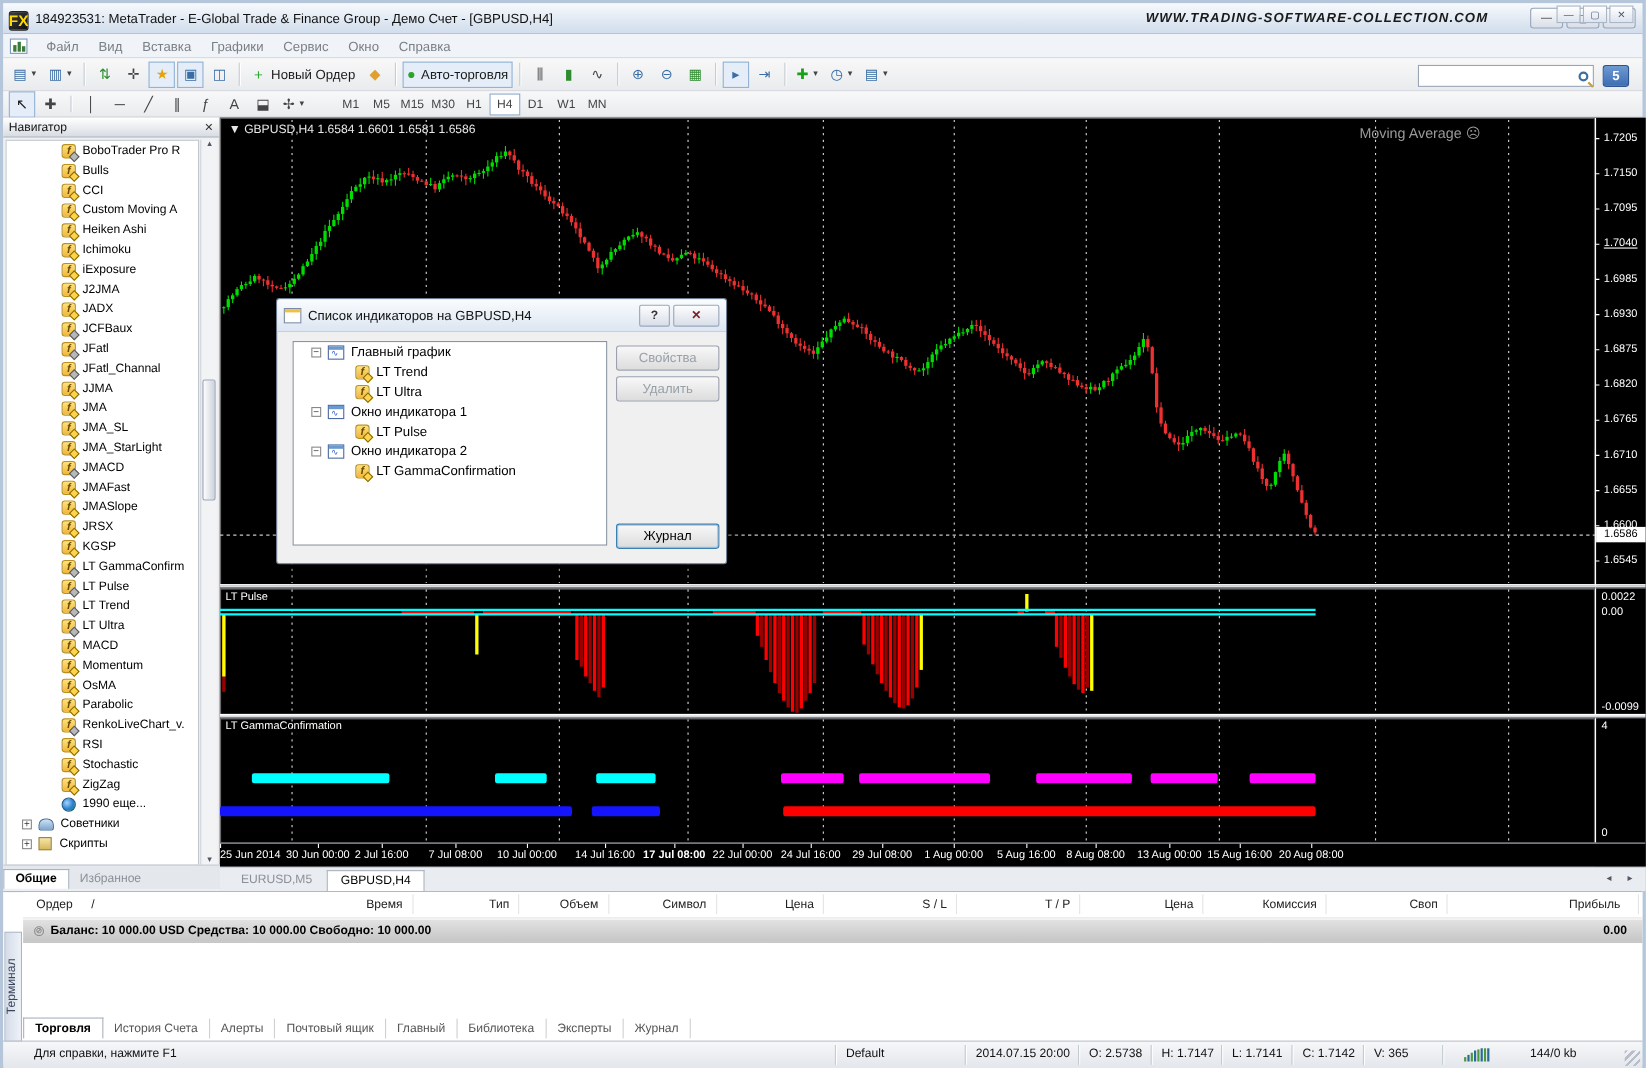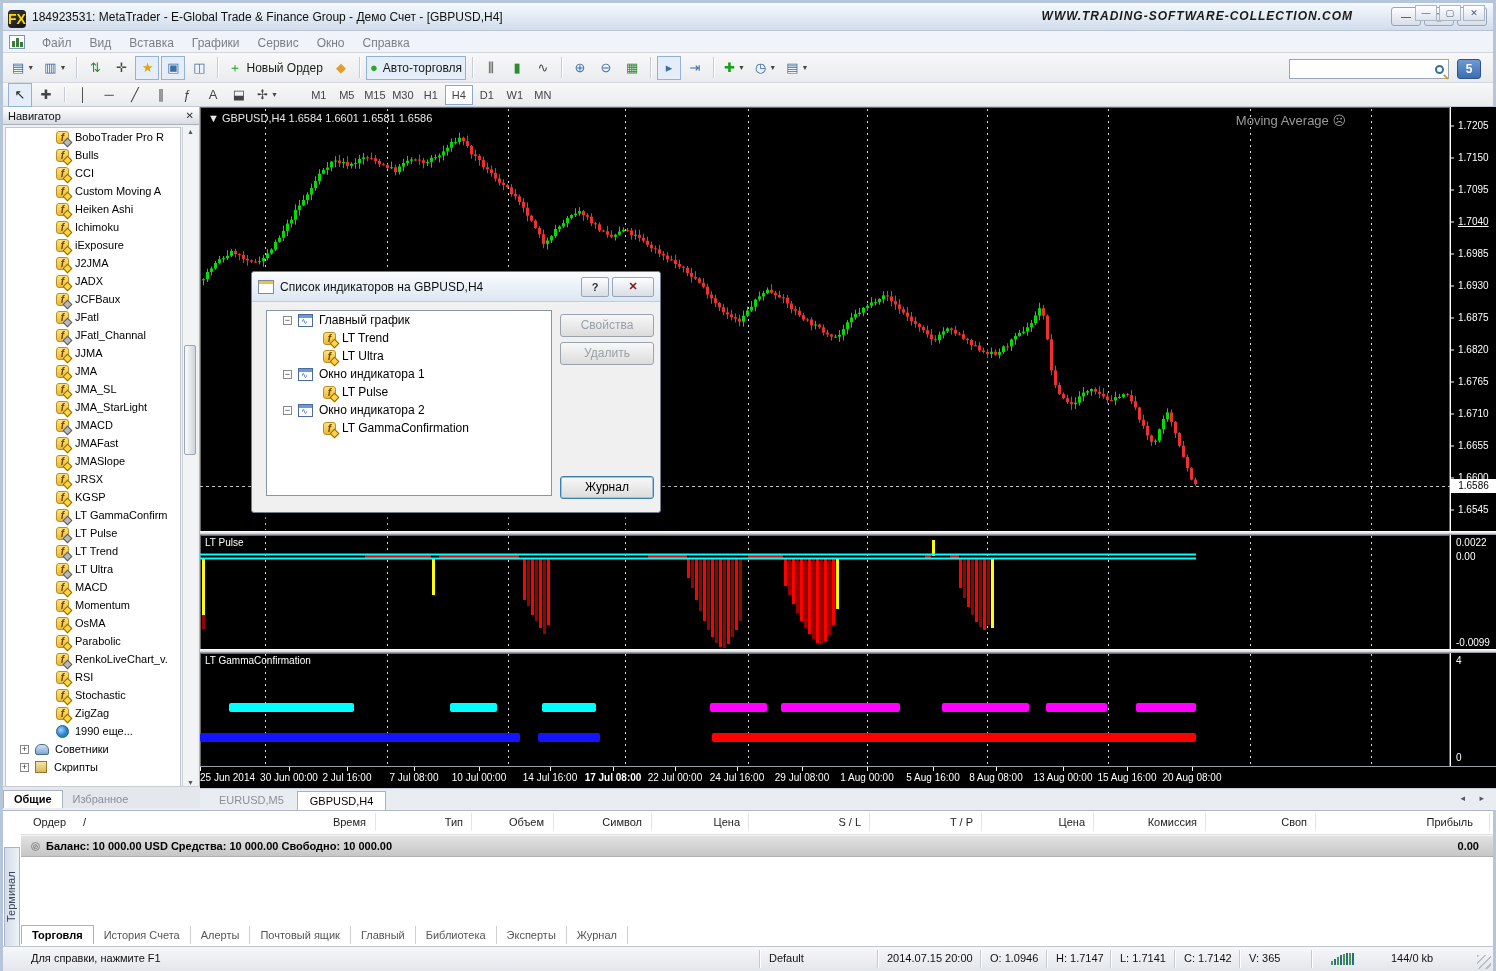--- a/index.html
+++ b/index.html
@@ -1209,21 +1209,21 @@
         <i style="height: 10px; background: rgb(42, 106, 154);"></i>
         <i style="height: 11px; background: rgb(74, 154, 58);"></i>
         <i style="height: 12px; background: rgb(42, 106, 154);"></i>
         <i style="height: 12px; background: rgb(74, 154, 58);"></i>
         <i style="height: 12px; background: rgb(42, 106, 154);"></i>
       </span>
     <span class="stat" style="left:1388px">144/0 kb</span>
     <div id="grip"></div>
   <span class="stat" style="left: 766px;">Default</span>
       <span class="stat" style="left: 884px;">2014.07.15 20:00</span>
-      <span class="stat" style="left: 987px;">O: 1.0946</span>
+      <span class="stat" style="left: 987px;">O: 2.5738</span>
       <span class="stat" style="left: 1053px;">H: 1.7147</span>
       <span class="stat" style="left: 1117px;">L: 1.7141</span>
       <span class="stat" style="left: 1181px;">C: 1.7142</span>
       <span class="stat" style="left: 1246px;">V: 365</span>
       <div class="statsep" style="left: 756px;"></div>
       <div class="statsep" style="left: 874px;"></div>
       <div class="statsep" style="left: 977px;"></div>
       <div class="statsep" style="left: 1043px;"></div>
       <div class="statsep" style="left: 1107px;"></div>
       <div class="statsep" style="left: 1171px;"></div>

